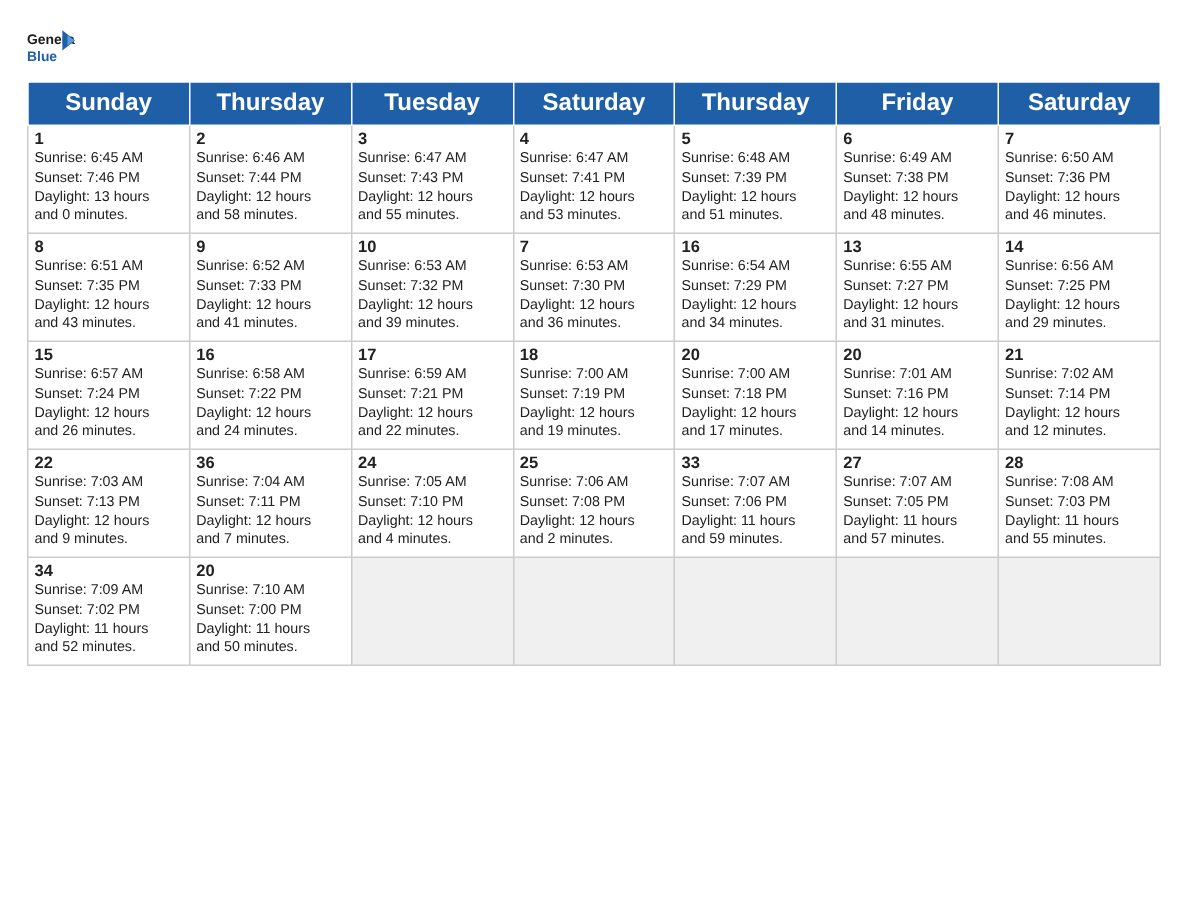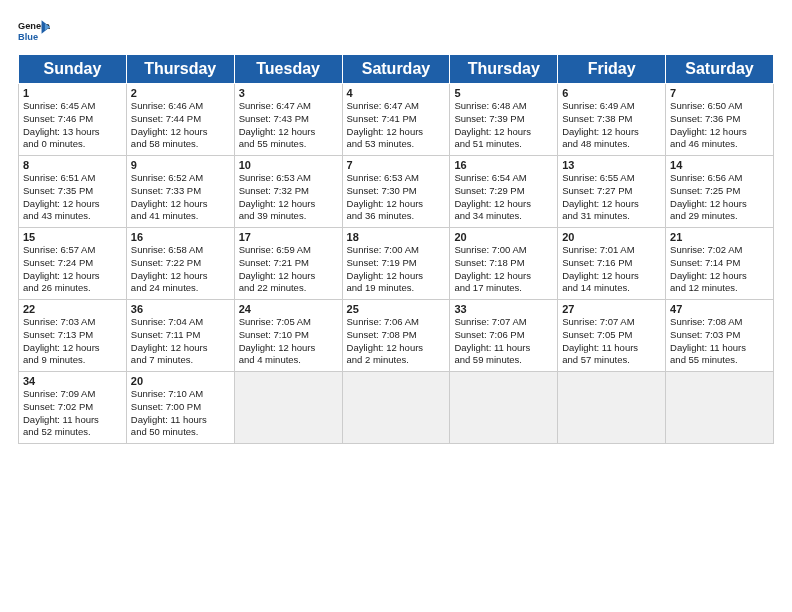--- a/index.html
+++ b/index.html
@@ -213,21 +213,21 @@
           </td>
           <td>
             <span class="day-num">33</span>
             <div class="day-info">Sunrise: 7:07 AM<br>Sunset: 7:06 PM<br>Daylight: 11 hours<br>and 59 minutes.</div>
           </td>
           <td>
             <span class="day-num">27</span>
             <div class="day-info">Sunrise: 7:07 AM<br>Sunset: 7:05 PM<br>Daylight: 11 hours<br>and 57 minutes.</div>
           </td>
           <td>
-            <span class="day-num">47</span>
+            <span class="day-num">28</span>
             <div class="day-info">Sunrise: 7:08 AM<br>Sunset: 7:03 PM<br>Daylight: 11 hours<br>and 55 minutes.</div>
           </td>
         </tr>
         <tr>
           <td>
             <span class="day-num">34</span>
             <div class="day-info">Sunrise: 7:09 AM<br>Sunset: 7:02 PM<br>Daylight: 11 hours<br>and 52 minutes.</div>
           </td>
           <td>
             <span class="day-num">20</span>

